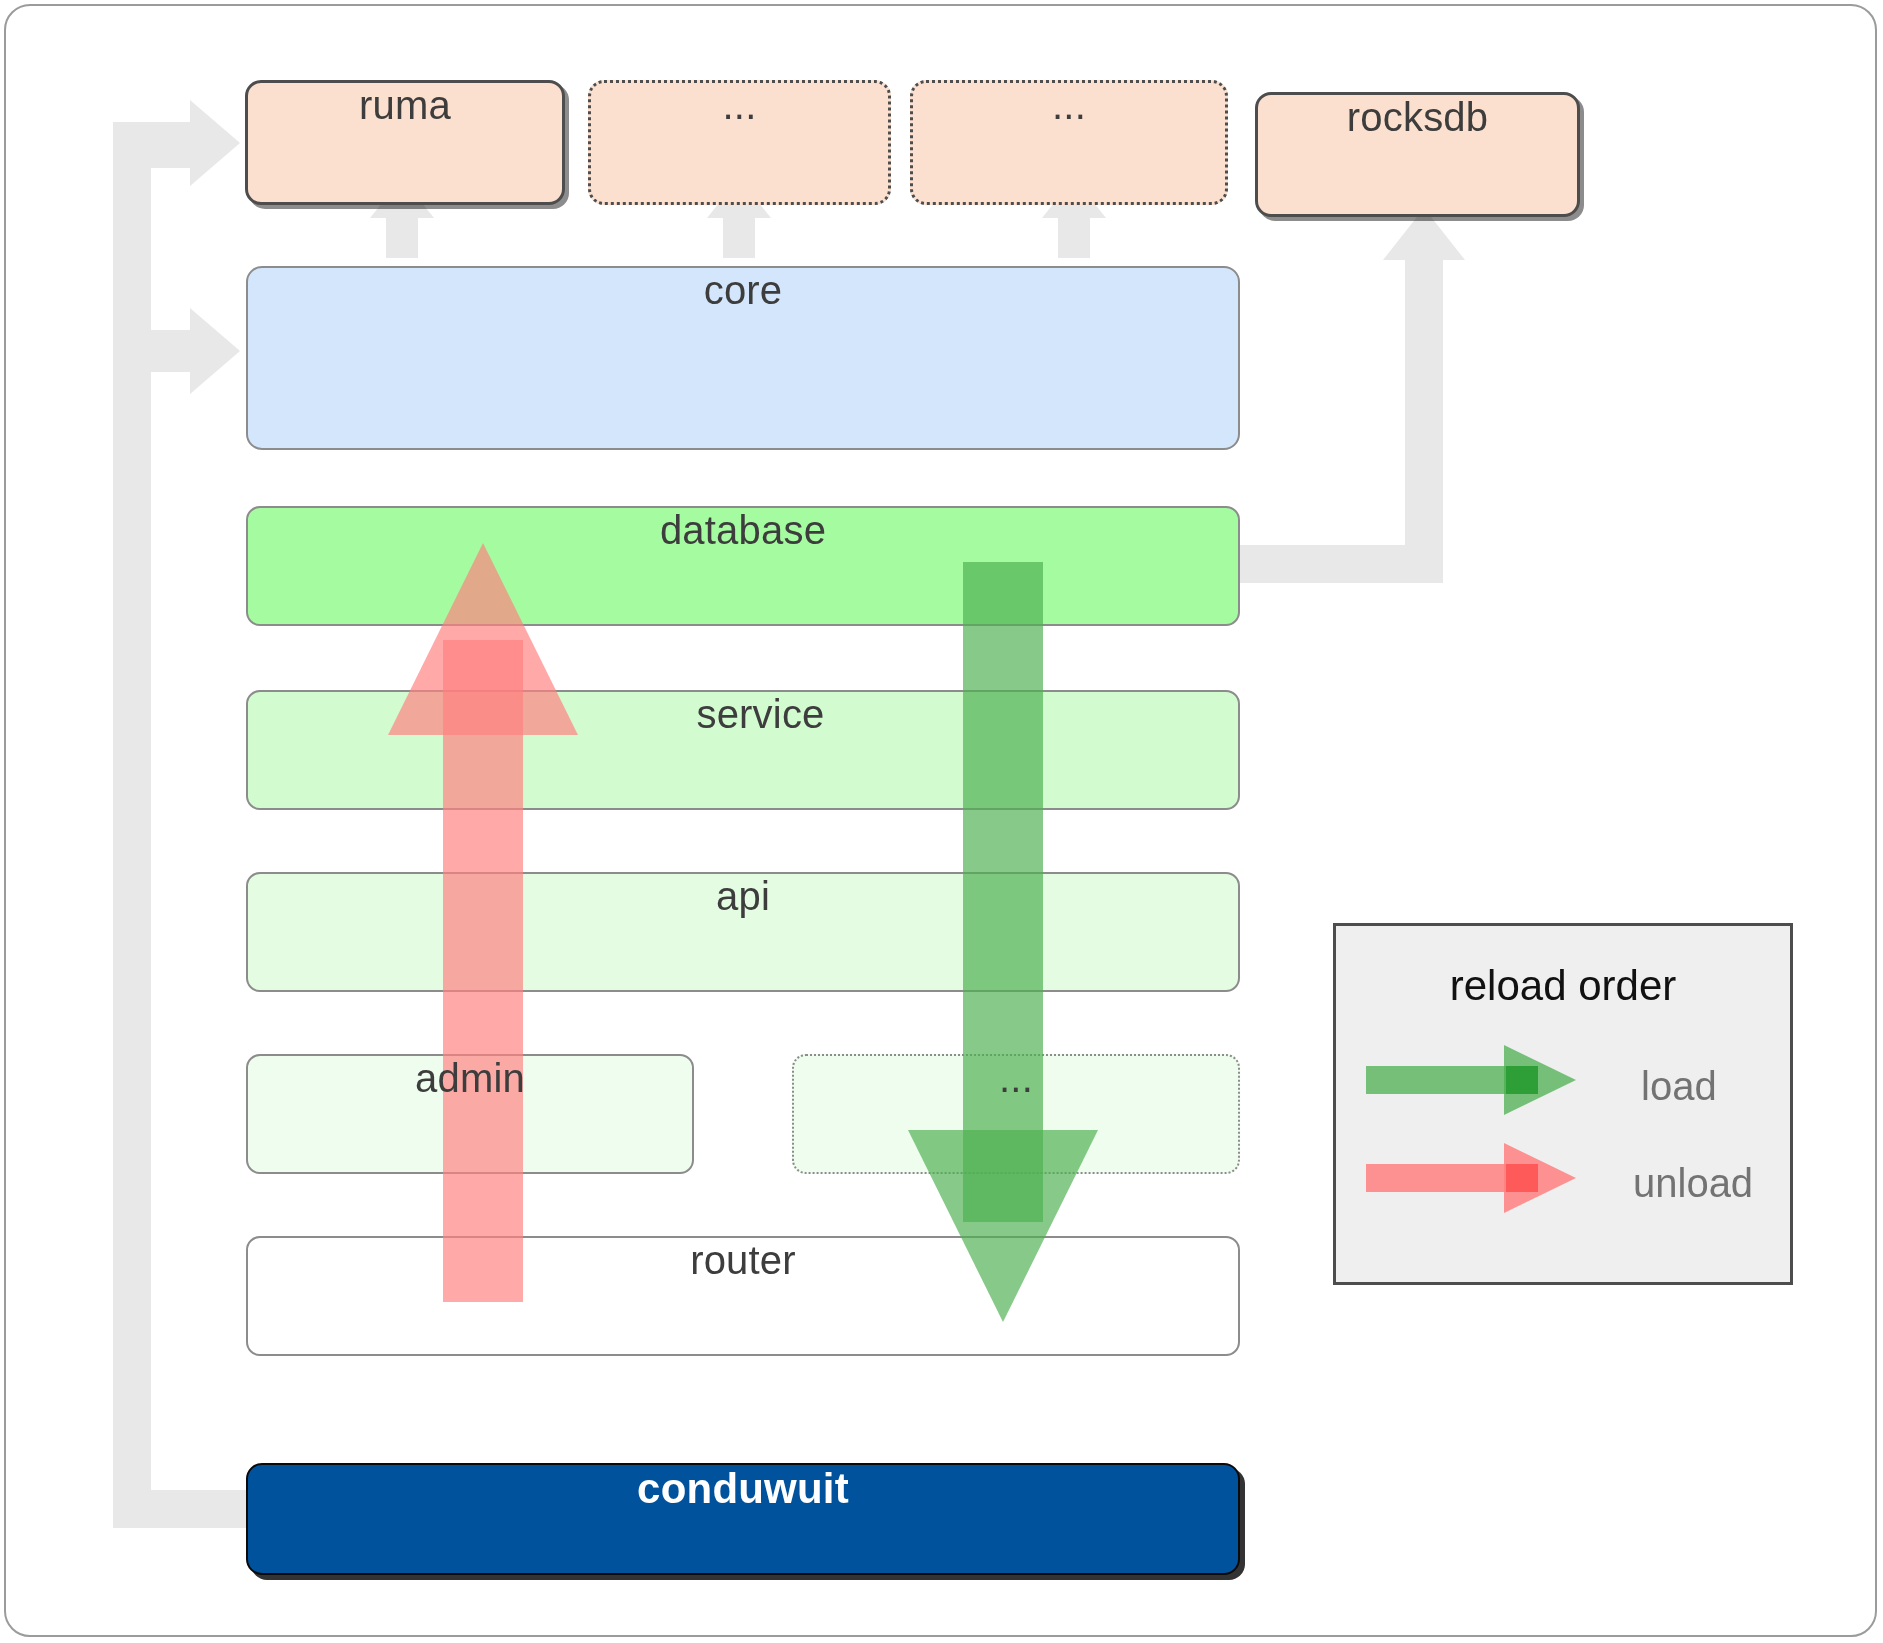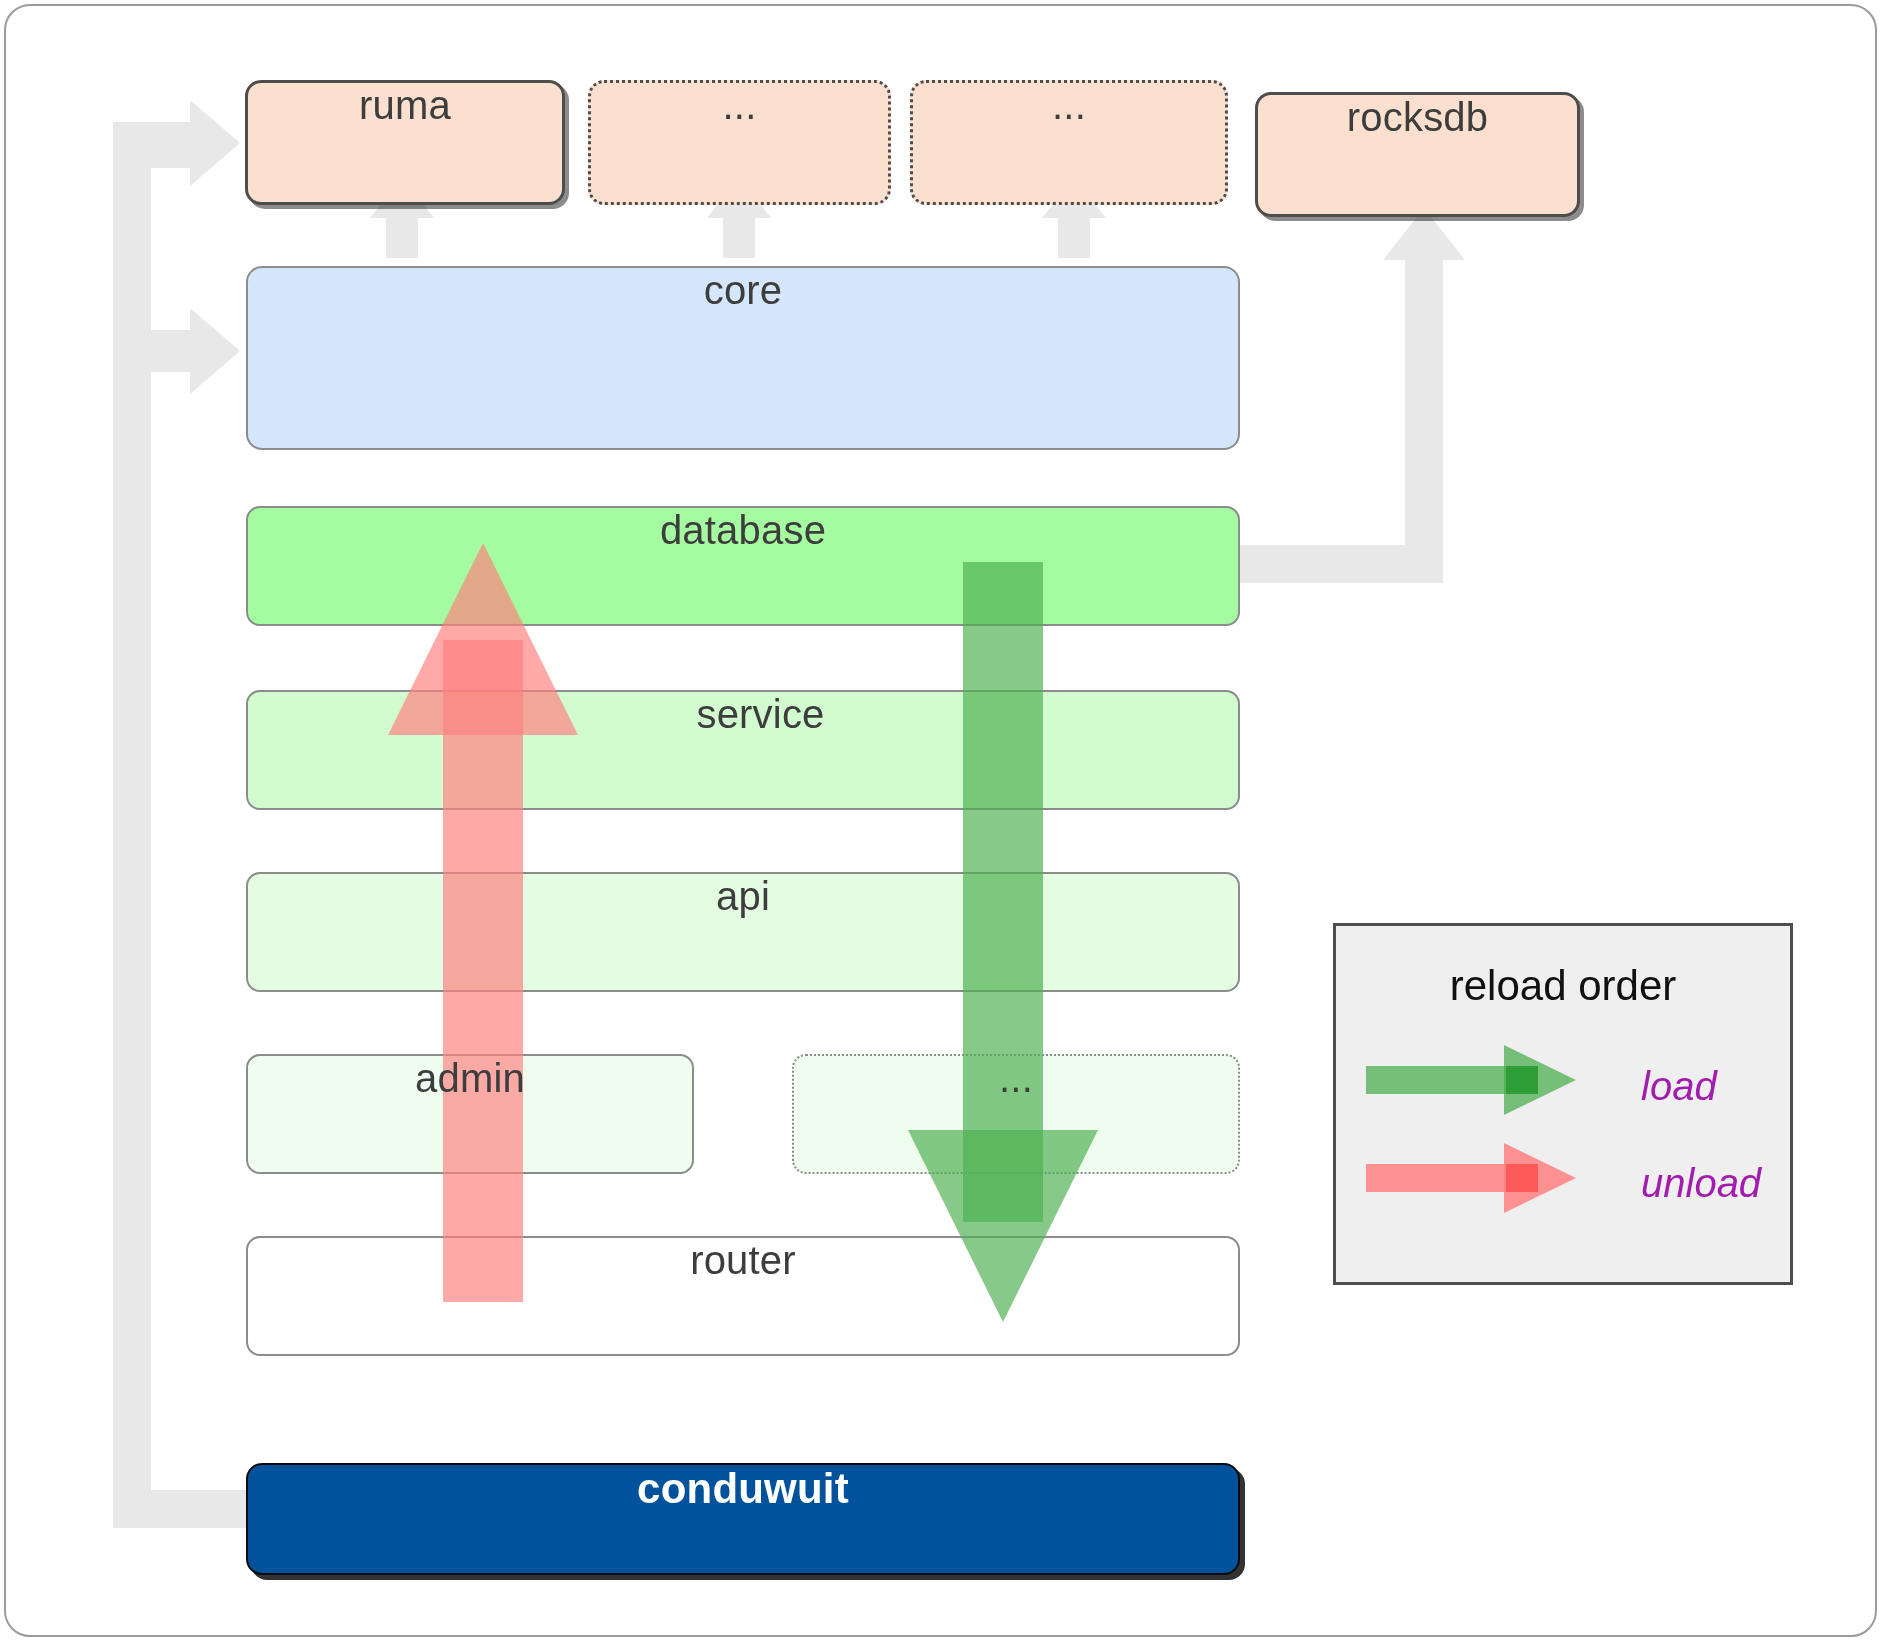--- a/index.html
+++ b/index.html
@@ -130,26 +130,25 @@
     right: 0;
     top: 36px;
     text-align: center;
     font-size: 42px;
     color: #111;
     font-family: "Liberation Sans", sans-serif;
   }
   .legend-label {
     position: absolute;
     font-size: 40px;
-    color: #a21caf;
-    font-family: "Liberation Sans", sans-serif;
-    font-style: italic;
+    color: #737373;
+    font-family: "Liberation Sans", sans-serif;
   }
   .lg-load-label { left: 305px; top: 138px; }
-  .lg-unload-label { left: 305px; top: 235px; }
+  .lg-unload-label { left: 297px; top: 235px; }
 </style>
 </head>
 <body>
 
 <div id="stage">
   <div id="frame"></div>
 
   <svg class="layer" viewBox="0 0 1883 1643">
     <g fill="#e8e8e8">
 

